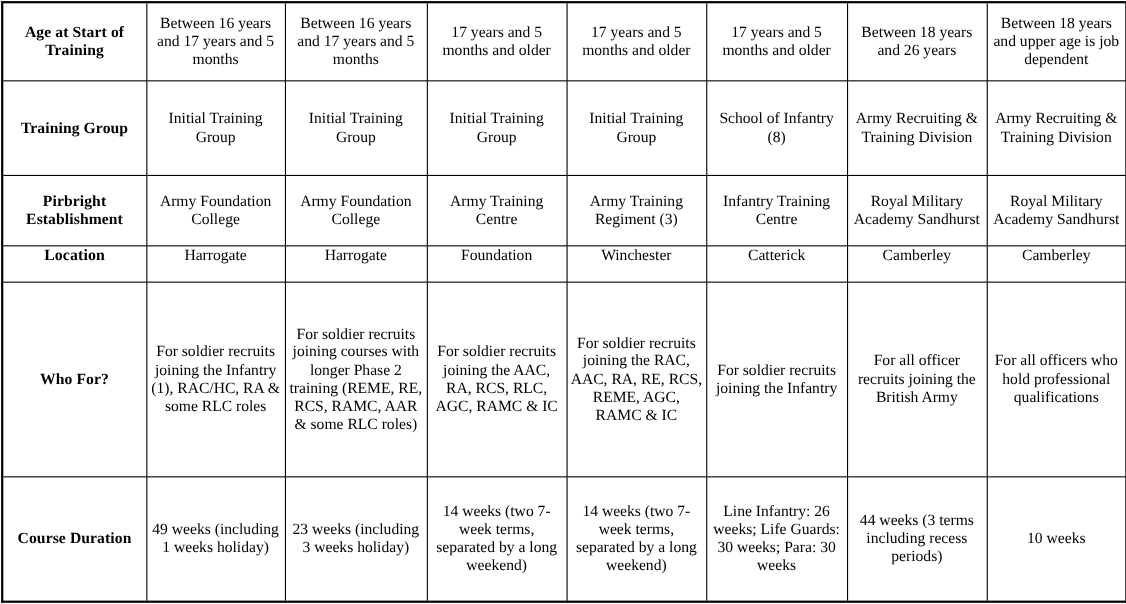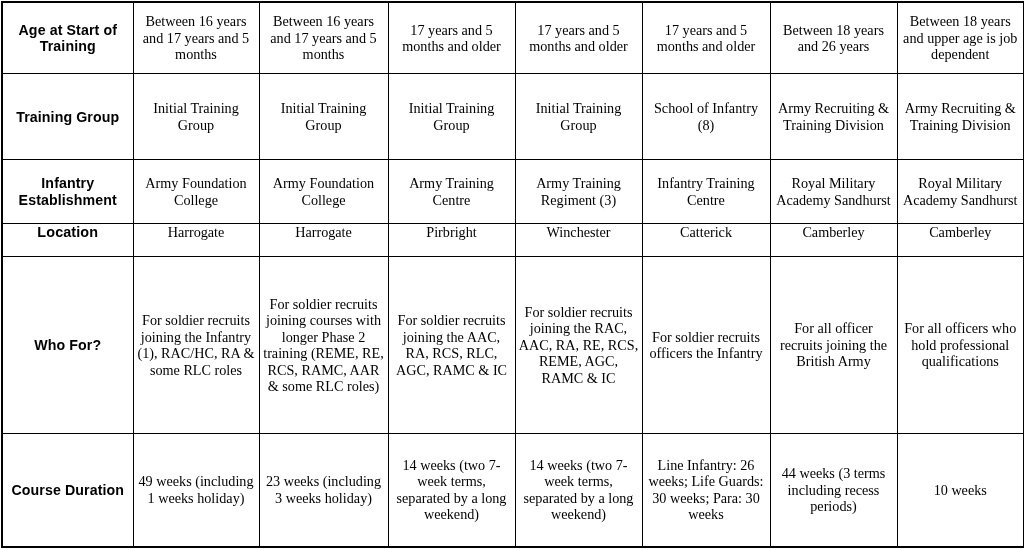--- a/index.html
+++ b/index.html
@@ -34,21 +34,21 @@
     vertical-align: middle;
     font-size: 14.2px;
     line-height: 1.16;
     padding: 1px 3px;
     word-wrap: break-word;
     overflow: hidden;
   }
   td.rowhead {
     text-align: left;
     font-weight: bold;
-    font-family: Liberation Sans, sans-serif;
+    font-family: Liberation Serif, serif;
     padding-left: 6px;
     font-size: 14.4px;
     letter-spacing: 0.1px;
   }
   
   col.c0 { width: 131px; }
   col.c1 { width: 126px; }
   col.c2 { width: 129px; }
   col.c3 { width: 127px; }
   col.c4 { width: 127px; }
@@ -97,46 +97,46 @@
         <td class="rowhead">Training Group</td>
         <td>Initial Training Group</td>
         <td>Initial Training Group</td>
         <td>Initial Training Group</td>
         <td>Initial Training Group</td>
         <td>School of Infantry (8)</td>
         <td>Army Recruiting &amp; Training Division</td>
         <td>Army Recruiting &amp; Training Division</td>
       </tr>
       <tr class="r-estab">
-        <td class="rowhead">Infantry Establishment</td>
+        <td class="rowhead">Pirbright Establishment</td>
         <td>Army Foundation College</td>
         <td>Army Foundation College</td>
         <td>Army Training Centre</td>
         <td>Army Training Regiment (3)</td>
         <td>Infantry Training Centre</td>
         <td>Royal Military Academy Sandhurst</td>
         <td>Royal Military Academy Sandhurst</td>
       </tr>
       <tr class="r-location">
         <td class="rowhead">Location</td>
         <td>Harrogate</td>
         <td>Harrogate</td>
-        <td>Pirbright</td>
+        <td>Foundation</td>
         <td>Winchester</td>
         <td>Catterick</td>
         <td>Camberley</td>
         <td>Camberley</td>
       </tr>
       <tr class="r-whofor">
         <td class="rowhead">Who For?</td>
         <td>For soldier recruits joining the Infantry (1), RAC/HC, RA &amp; some RLC roles</td>
         <td>For soldier recruits joining courses with longer Phase 2 training (REME, RE, RCS, RAMC, AAR &amp; some RLC roles)</td>
         <td>For soldier recruits joining the AAC, RA, RCS, RLC, AGC, RAMC &amp; IC</td>
         <td>For soldier recruits joining the RAC, AAC, RA, RE, RCS, REME, AGC, RAMC &amp; IC</td>
-        <td>For soldier recruits officers the Infantry</td>
+        <td>For soldier recruits joining the Infantry</td>
         <td>For all officer recruits joining the British Army</td>
         <td>For all officers who hold professional qualifications</td>
       </tr>
       <tr class="r-duration">
         <td class="rowhead">Course Duration</td>
         <td>49 weeks (including 1 weeks holiday)</td>
         <td>23 weeks (including 3 weeks holiday)</td>
         <td>14 weeks (two 7-week terms, separated by a long weekend)</td>
         <td>14 weeks (two 7-week terms, separated by a long weekend)</td>
         <td>Line Infantry: 26 weeks; Life Guards: 30 weeks; Para: 30 weeks</td>

